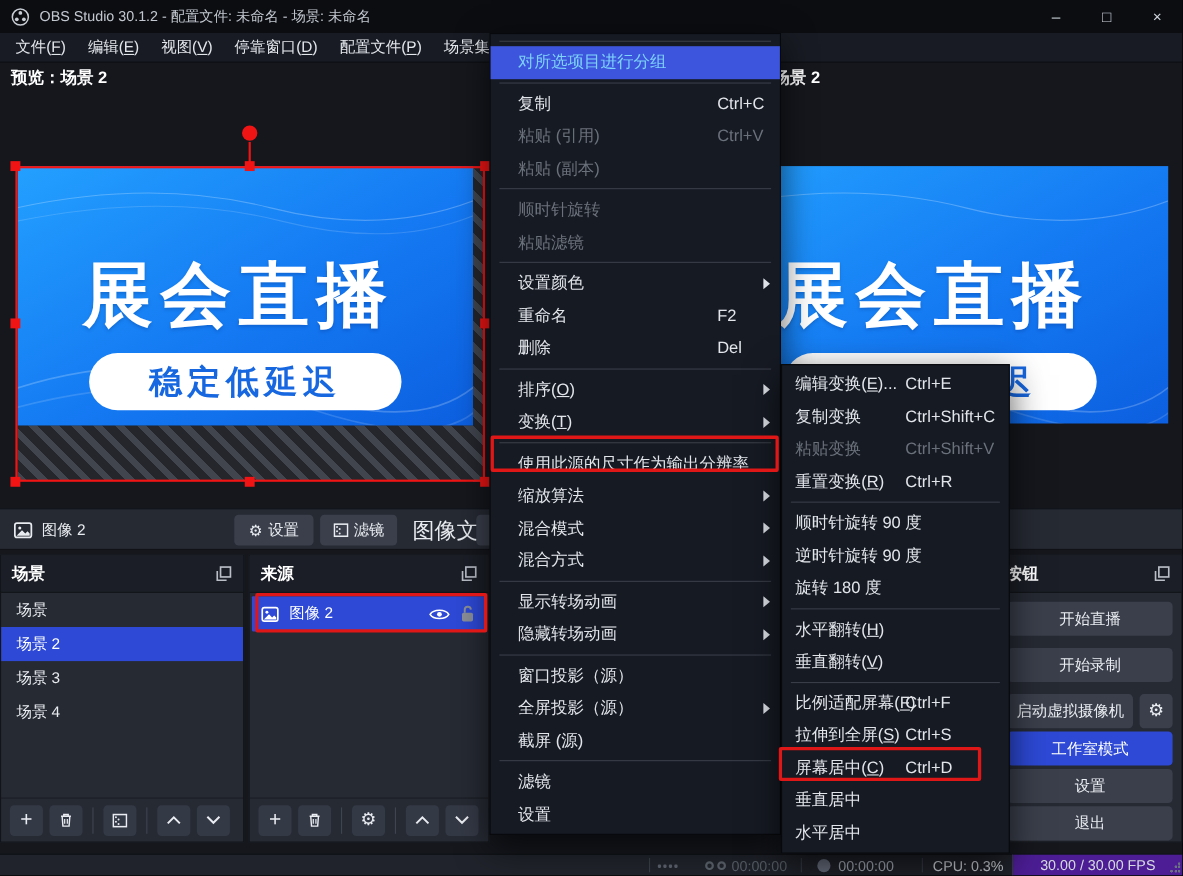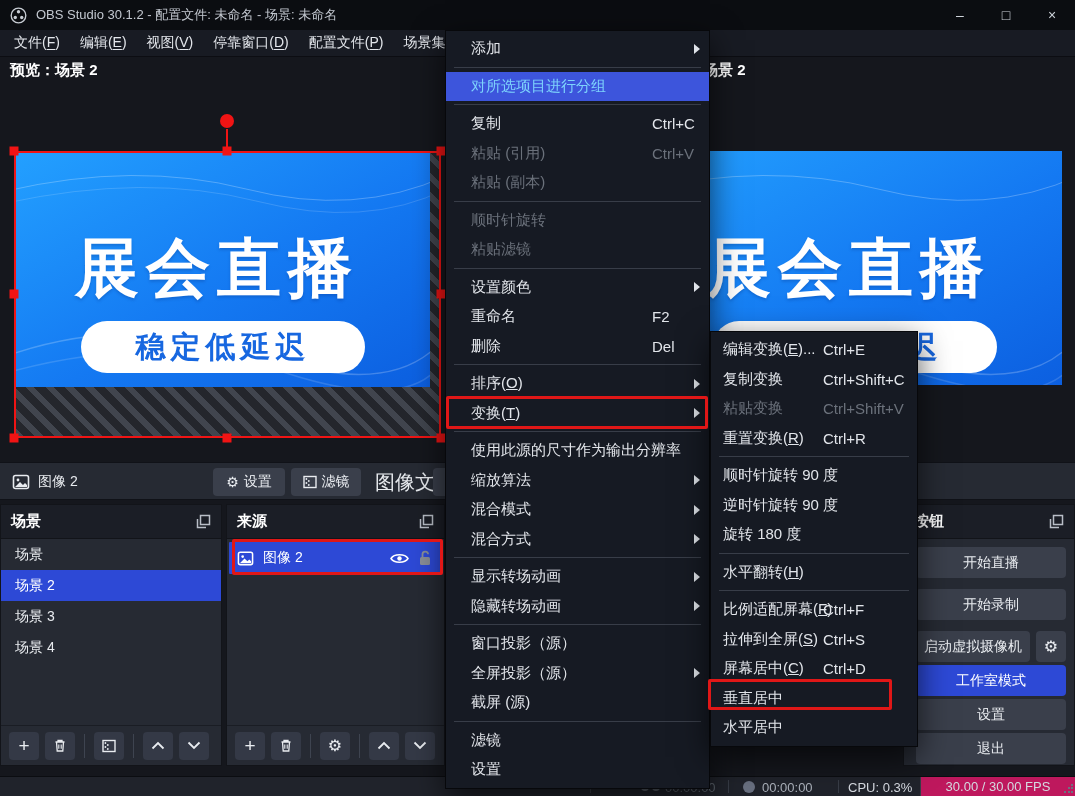--- a/index.html
+++ b/index.html
@@ -82,21 +82,21 @@
   
   .statusbar{position:absolute;left:0;right:0;top:776px;height:20px;background:#20232b;
              border-top:1px solid #0b0d11;font-size:13px;color:#aab0ba;}
   .sb-div{position:absolute;top:3px;bottom:3px;width:1px;background:#383d47;}
   .sb-dots{position:absolute;top:9px;display:flex;gap:2px;}
   .sb-dots i{width:3px;height:3px;background:#5a616c;border-radius:1px;}
   .sb-dim{color:#596069;}
   .sb-circ{position:absolute;top:4px;width:12px;height:12px;border-radius:50%;background:#697080;}
   .sb-circ.o{width:8px;height:8px;top:6px;background:transparent;border:2px solid #596069;}
   .sb-text{position:absolute;top:3px;white-space:nowrap;}
-  .sb-fps{position:absolute;left:920px;right:0;top:0;bottom:0;background:#be185d;
+  .sb-fps{position:absolute;left:920px;right:0;top:0;bottom:0;background:#4c1d95;
           border-left:1px solid #383d47;display:flex;align-items:center;justify-content:center;
           color:#d5d9e0;}
   .sb-grip{position:absolute;right:2px;bottom:2px;width:10px;height:10px;
            background:radial-gradient(circle at 2px 8px,#6b7280 1px,transparent 1.5px),
                       radial-gradient(circle at 6px 8px,#6b7280 1px,transparent 1.5px),
                       radial-gradient(circle at 6px 4px,#6b7280 1px,transparent 1.5px),
                       radial-gradient(circle at 9px 8px,#6b7280 1px,transparent 1.5px),
                       radial-gradient(circle at 9px 4px,#6b7280 1px,transparent 1.5px),
                       radial-gradient(circle at 9px 1px,#6b7280 1px,transparent 1.5px);}
 
@@ -359,24 +359,20 @@
     <div class="sb-div" style="left:728px;"></div>
     <div class="sb-circ" style="left:743px;"></div>
     <div class="sb-text" style="left:762px;color:#a9afb9;">00:00:00</div>
     <div class="sb-div" style="left:838px;"></div>
     <div class="sb-text" style="left:848px;color:#d5d9e0;">CPU: 0.3%</div>
     <div class="sb-fps">30.00 / 30.00 FPS</div>
     <div class="sb-grip"></div>
   </div>
 
   <div class="menu" id="ctx-menu">
-      <div class="menu-item">
-        <span class="mi-label">添加</span>
-        <span class="mi-arrow"></span>
-      </div>
       <div class="menu-sep"></div>
       <div class="menu-item highlighted">
         <span class="mi-label">对所选项目进行分组</span>
       </div>
       <div class="menu-sep"></div>
       <div class="menu-item">
         <span class="mi-label">复制</span>
         <span class="mi-shortcut">Ctrl+C</span>
       </div>
       <div class="menu-item disabled">
@@ -483,20 +479,23 @@
       <div class="menu-item">
         <span class="mi-label">逆时针旋转 90 度</span>
       </div>
       <div class="menu-item">
         <span class="mi-label">旋转 180 度</span>
       </div>
       <div class="menu-sep"></div>
       <div class="menu-item">
         <span class="mi-label">水平翻转(<u>H</u>)</span>
       </div>
+      <div class="menu-item">
+        <span class="mi-label">垂直翻转(<u>V</u>)</span>
+      </div>
       <div class="menu-sep"></div>
       <div class="menu-item">
         <span class="mi-label">比例适配屏幕(<u>F</u>)</span>
         <span class="mi-shortcut">Ctrl+F</span>
       </div>
       <div class="menu-item">
         <span class="mi-label">拉伸到全屏(<u>S</u>)</span>
         <span class="mi-shortcut">Ctrl+S</span>
       </div>
       <div class="menu-item">

